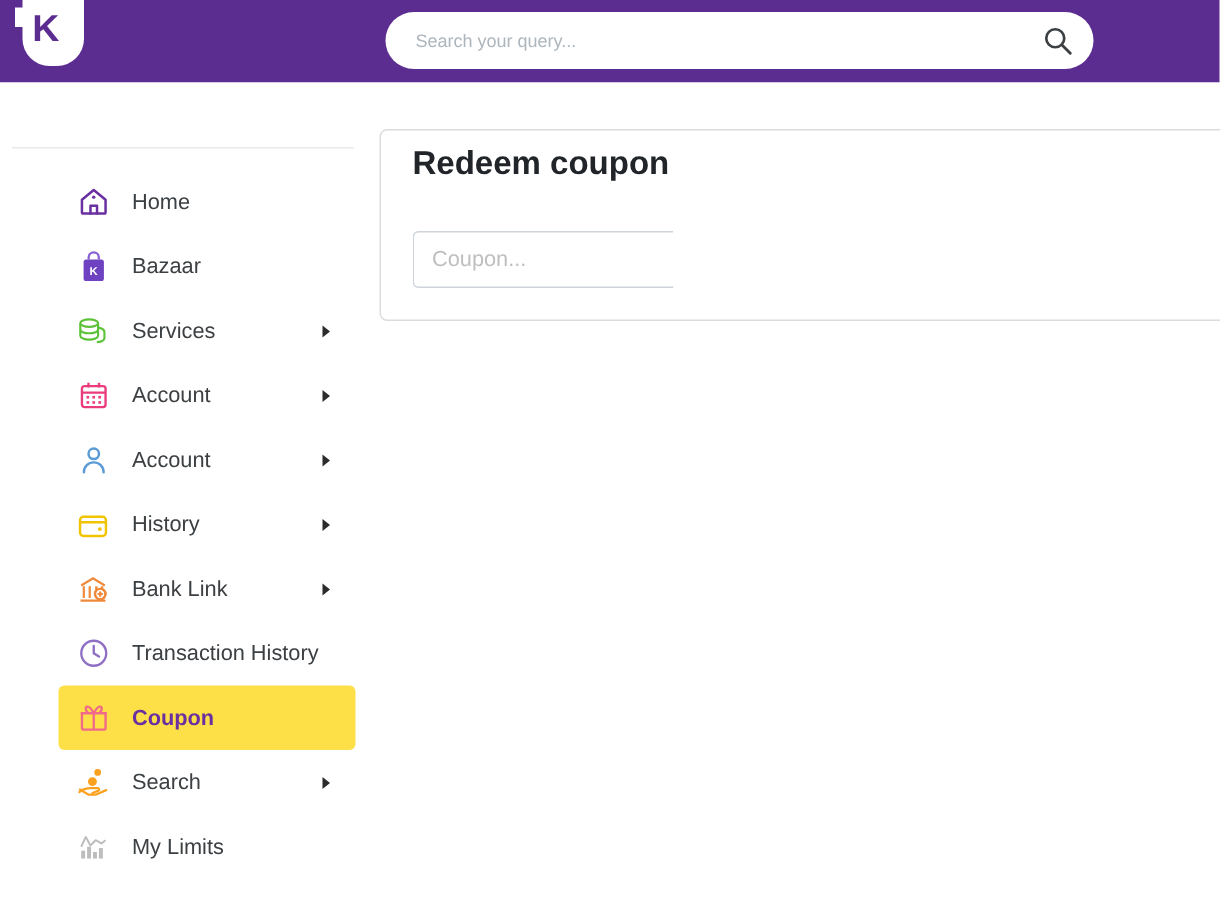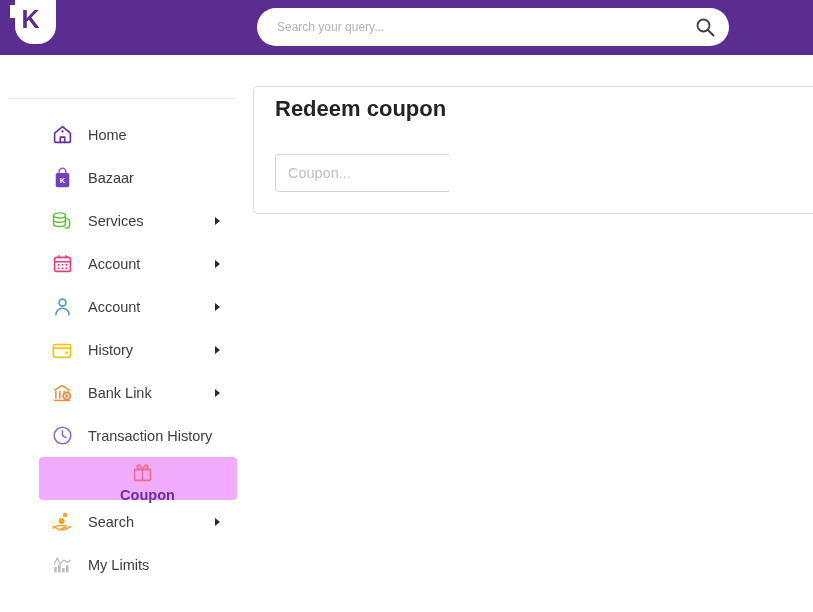--- a/index.html
+++ b/index.html
@@ -78,21 +78,21 @@
   }
   .nav-item {
     position: relative;
     display: flex; align-items: center;
     height: 43px;
     margin: 0 7px;
     padding-left: 8px;
     border-radius: 4px;
     cursor: pointer;
   }
-  .nav-item.active { background: #f0abfc; flex-direction: column; }
+  .nav-item.active { background: #fde047; }
   .nav-icon {
     width: 30px; height: 28px;
     display: flex; align-items: center; justify-content: center;
     flex: 0 0 30px;
   }
   .nav-label {
     margin-left: 11px;
     font-size: 14.5px;
     color: #3c4043;
     font-family: "Liberation Sans", sans-serif;

